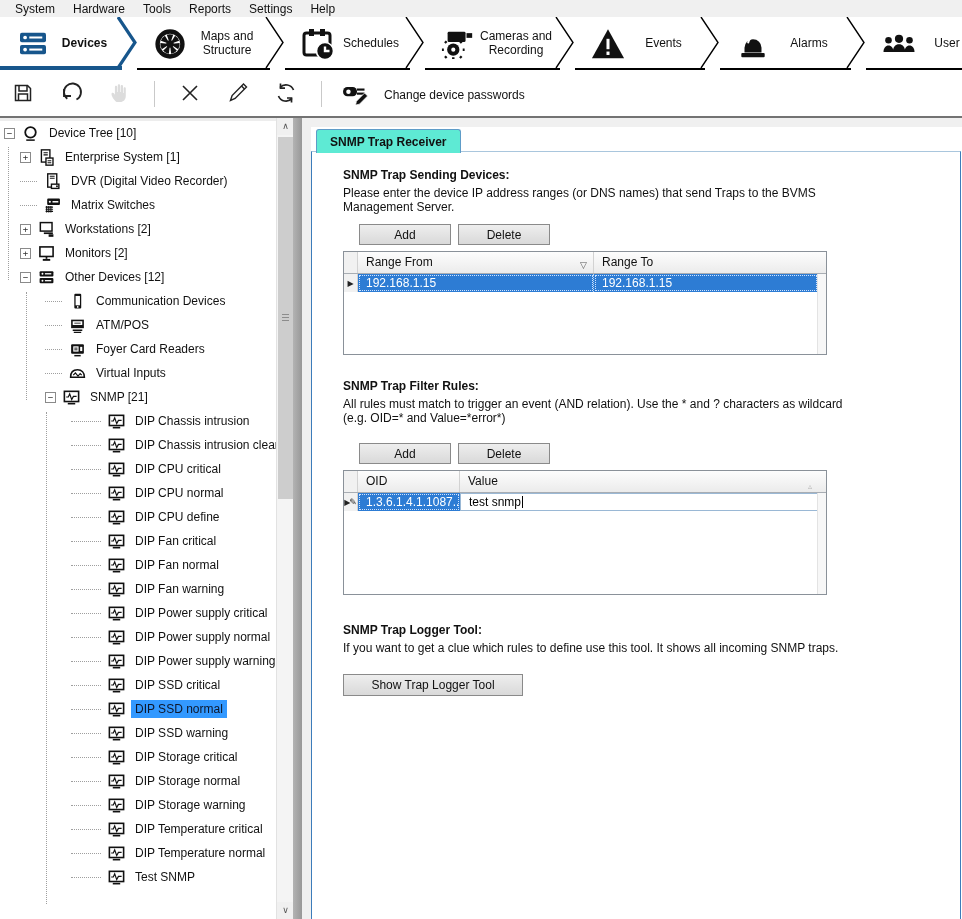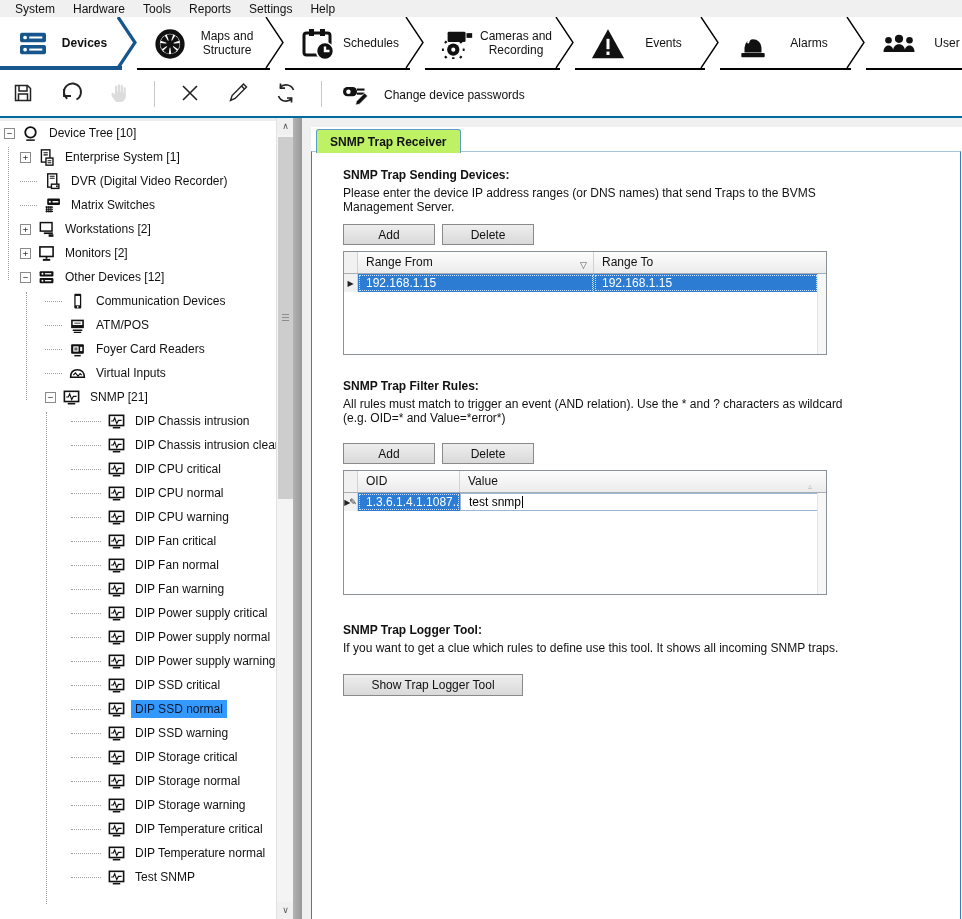--- a/index.html
+++ b/index.html
@@ -27,21 +27,21 @@
   .nav-tab:nth-child(7){width:140px;}
   .nav-icon{margin-left:14px;width:38px;height:38px;display:flex;align-items:center;justify-content:center;}
   .nav-icon svg{width:34px;height:34px;}
   .nav-tab:nth-child(1) .nav-icon svg{width:32px;height:26px;}
   .nav-label{flex:1;text-align:center;line-height:1.15;padding-right:20px;white-space:pre-line;}
   .nav-tab.active .nav-label{font-weight:bold;}
   .nav-tab::after{content:"";position:absolute;left:0;right:15px;bottom:0;border-bottom:2px solid #000;}
   .nav-tab.active::after{border-bottom:4px solid var(--accent);}
   .nav-chev{position:absolute;right:0;top:0;width:20px;height:51px;}
   
-  #toolbar{height:46px;display:flex;align-items:center;gap:14px;padding-left:6px;border-bottom:2px solid #0369a1;background:#fff;}
+  #toolbar{height:46px;display:flex;align-items:center;gap:14px;padding-left:6px;border-bottom:2px solid #737373;background:#fff;}
   .tbtn{width:34px;height:32px;display:flex;align-items:center;justify-content:center;background:none;border:none;padding:0;}
   .tbtn svg{width:24px;height:24px;}
   .tbtn.wide svg{width:30px;height:24px;}
   .tsep{width:1px;height:26px;background:#c9c9c9;margin:0 4px;}
   #chgpwd{display:flex;align-items:center;gap:10px;}
   #chgpwd-label{padding-top:1px;}
   
   #main{position:absolute;top:118px;left:0;right:0;bottom:0;}
   #tree-panel{position:absolute;left:0;top:0;width:276px;bottom:0;background:#fff;border-top:3px solid #ededed;overflow:hidden;}
   .guide{position:absolute;width:0;border-left:1px dotted #9f9f9f;}
@@ -65,29 +65,29 @@
   .sb-btn.up{top:0;}  .sb-btn.down{bottom:0;}
   #sb-thumb{position:absolute;left:1px;width:15px;top:19px;height:362px;background:#cdcdcd;}
   #sb-thumb::after{content:"";position:absolute;left:4px;right:4px;top:50%;margin-top:-4px;height:7px;
     background:repeating-linear-gradient(#8c8c8c 0 1px,transparent 1px 3px);}
   #splitter{position:absolute;left:293px;top:0;width:9px;bottom:0;background:linear-gradient(90deg,#b3b3b3,#989898);}
   
   #right-panel{position:absolute;left:302px;top:0;right:0;bottom:0;background:#fff;}
   #right-panel::before{content:"";position:absolute;left:0;top:0;bottom:0;width:9px;background:#f0f0f0;}
   #gray-strip{height:9px;background:#f0f0f0;}
   #tab-row{position:relative;height:25px;margin-left:9px;}
-  #doc-tab{position:absolute;left:5px;top:2px;height:24px;padding:0 13px;background:#bef264;z-index:2;
+  #doc-tab{position:absolute;left:5px;top:2px;height:24px;padding:0 13px;background:#5eead4;z-index:2;
     border:1px solid var(--tab-border);border-bottom:none;border-radius:3px 3px 0 0;
     display:flex;align-items:center;font-weight:bold;}
   #tab-page{position:absolute;left:9px;right:1px;top:33px;bottom:0;background:#fff;
     border-left:1px solid var(--page-border);border-right:1px solid var(--page-border);
     border-top:1px solid #a9c6dd;padding:16px 0 0 31px;}
   .sec-h{font-weight:bold;margin:0 0 5px 0;}
   .sec-p{margin:0 0 10px 0;line-height:13.5px;}
-  .btnrow{display:flex;gap:7px;margin:10px 0 6px 0;}
+  .btnrow{display:flex;gap:7px;margin:10px 0 6px 16px;}
   button.winbtn{font-family:"Liberation Sans",sans-serif;font-size:12px;color:#111;
     background:linear-gradient(#eee,#d9d9d9);border:1px solid #8a8a8a;height:21px;}
   .winbtn.small{width:92px;}
   #show-logger-btn{width:180px;height:22px;margin-top:8px;}
   
   .grid{width:484px;border:1px solid #8a9199;background:#fff;position:relative;margin-bottom:4px;}
   #grid1{height:104px;}
   #grid2{height:125px;}
   .grid-h{display:flex;height:22px;background:linear-gradient(#fdfdfd,#ebebeb);border-bottom:1px solid #a8adb3;}
   .gh-corner{width:14px;border-right:1px solid #d2d2d2;background:#f1f1f1;flex:0 0 auto;}
@@ -483,21 +483,21 @@
         </div>
         <div class="tree-row l3">
           <span class="tspacer"></span>
           <span class="ticon">
             <svg viewBox="0 0 16 16">
               <rect x="1.3" y="2.2" width="13.4" height="9.6" fill="#fff" stroke="#111" stroke-width="1.5"></rect>
               <path d="M3 7.5h2l1.3-3 1.9 5.5L9.8 7h3" fill="none" stroke="#111" stroke-width="1.1"></path>
               <path d="M4.5 13.8h7" stroke="#111" stroke-width="1.5"></path>
             </svg>
           </span>
-          <span class="tlabel">DIP CPU warning</span>
+          <span class="tlabel">DIP CPU define</span>
         </div>
         <div class="tree-row l3">
           <span class="tspacer"></span>
           <span class="ticon">
             <svg viewBox="0 0 16 16">
               <rect x="1.3" y="2.2" width="13.4" height="9.6" fill="#fff" stroke="#111" stroke-width="1.5"></rect>
               <path d="M3 7.5h2l1.3-3 1.9 5.5L9.8 7h3" fill="none" stroke="#111" stroke-width="1.1"></path>
               <path d="M4.5 13.8h7" stroke="#111" stroke-width="1.5"></path>
             </svg>
           </span>

